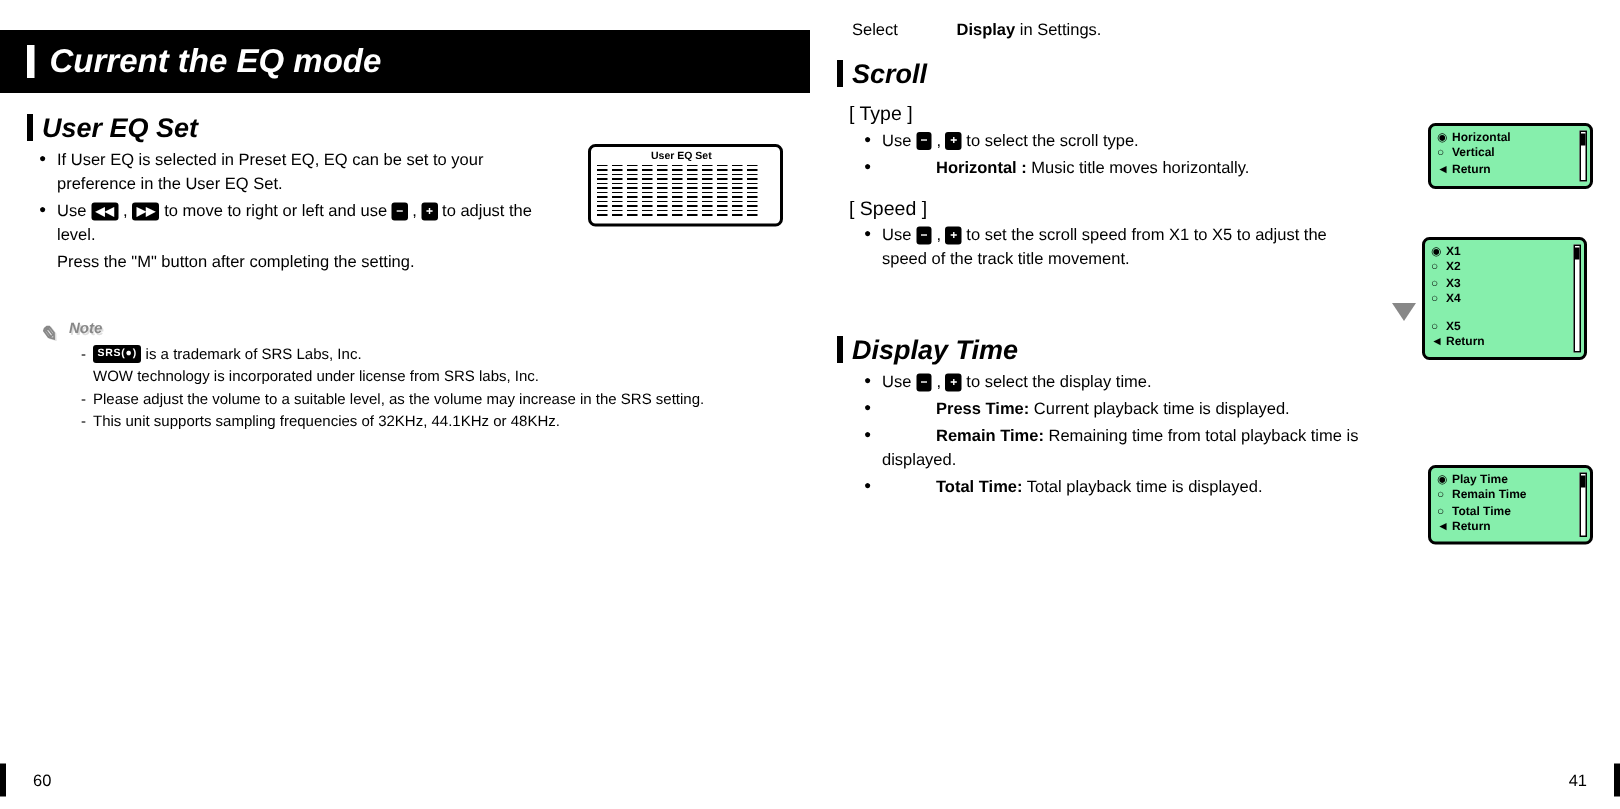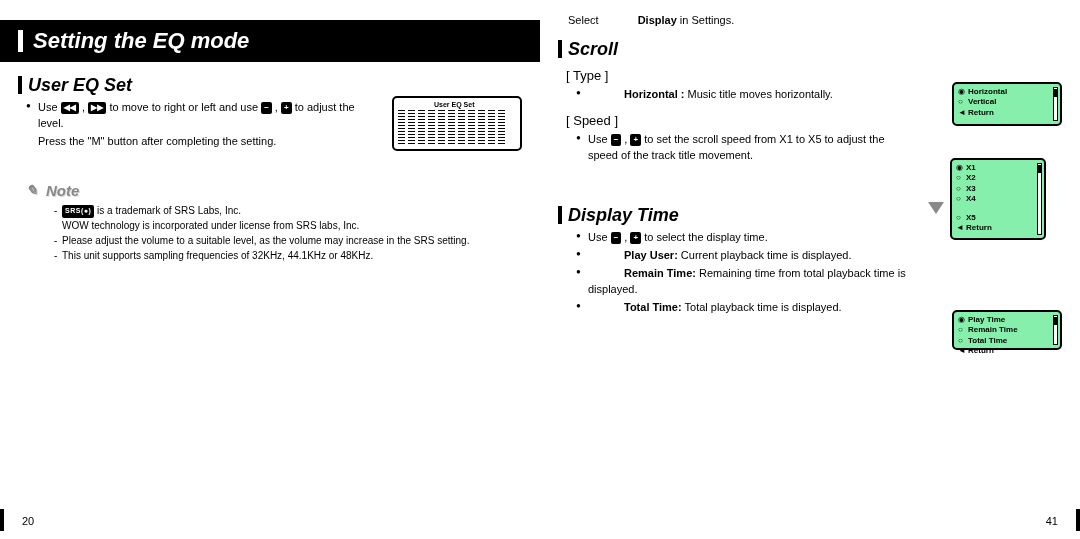--- a/index.html
+++ b/index.html
@@ -77,21 +77,21 @@
     top: 0;
     font-size: 8px;
   }
   .note-block {
     margin-top: 30px;
     padding-left: 8px;
   }
   .note-label {
     font-style: italic;
     font-weight: bold;
-    font-size: 15px;
+    font-size: 10px;
     color: #888;
     text-shadow: 1px 1px 0 #ddd;
     position: relative;
     padding-left: 20px;
   }
   .note-label::before {
     content: "✎";
     position: absolute;
     left: 0;
     top: 0;
@@ -196,27 +196,30 @@
   }
 </style>
 </head>
 <body>
 
 <div class="page-container">
 
   <div class="page page-left">
     <div class="header-bar left">
       <span style="width:5px;height:22px;background:#fff;margin-right:10px;"></span>
-      <span class="header-title">Setting the EQ mode</span>
+      <span class="header-title">Current the EQ mode</span>
     </div>
 
     <div class="two-col">
       <div>
         <div class="section-title">User EQ Set</div>
         <div class="content-block">
+          <div class="bullet-item">
+            <span>If User EQ is selected in Preset EQ, EQ can be set to your preference in the User EQ Set.</span>
+          </div>
           <div class="bullet-item">
             Use <span class="icon-btn">◀◀</span> , <span class="icon-btn">▶▶</span> to move to right or left and use <span class="icon-btn">−</span> , <span class="icon-btn">+</span> to adjust the level.
           </div>
           <div style="padding-left:12px;">Press the "M" button after completing the setting.</div>
         </div>
       </div>
       <div style="position:relative;min-height:90px;">
         <div class="eq-illus" style="top:34px;right:0;">
           <div class="bstrong">User EQ Set</div>
           <div class="eq-bars">
@@ -243,73 +246,74 @@
           <span class="srs-logo">SRS(●)</span>
           <span>is a trademark of SRS Labs, Inc.</span><br>
           <span>WOW technology is incorporated under license from SRS labs, Inc.</span>
         </div>
         <div class="note-item">Please adjust the volume to a suitable level, as the volume may increase in the SRS setting.</div>
         <div class="note-item">This unit supports sampling frequencies of 32KHz, 44.1KHz or 48KHz.</div>
       </div>
     </div>
 
     <div class="page-mark l"></div>
-    <div class="page-number left">20</div>
+    <div class="page-number left">60</div>
   </div>
 
   <div class="page page-right">
 
     <div style="font-size:11px;margin:14px 0 0 10px;">
       Select <span class="bstrong">Display</span> in Settings.
     </div>
 
     <div class="two-col" style="grid-template-columns:1fr 140px;">
       <div>
         <div class="section-title">Scroll</div>
         <div class="subsection-title">[ Type ]</div>
         <div class="content-block2">
+          <div class="bullet-item">Use <span class="icon-btn">−</span> , <span class="icon-btn">+</span> to select the scroll type.</div>
           <div class="bullet-item"><span class="bstrong">Horizontal :</span> Music title moves horizontally.</div>
         </div>
 
         <div class="subsection-title">[ Speed ]</div>
         <div class="content-block2">
           <div class="bullet-item">Use <span class="icon-btn">−</span> , <span class="icon-btn">+</span> to set the scroll speed from X1 to X5 to adjust the speed of the track title movement.</div>
         </div>
 
         <div class="section-title" style="margin-top:42px;">Display Time</div>
         <div class="content-block2">
           <div class="bullet-item">Use <span class="icon-btn">−</span> , <span class="icon-btn">+</span> to select the display time.</div>
-          <div class="bullet-item"><span class="bstrong">Play User:</span> Current playback time is displayed.</div>
+          <div class="bullet-item"><span class="bstrong">Press Time:</span> Current playback time is displayed.</div>
           <div class="bullet-item"><span class="bstrong">Remain Time:</span> Remaining time from total playback time is displayed.</div>
           <div class="bullet-item"><span class="bstrong">Total Time:</span> Total playback time is displayed.</div>
         </div>
       </div>
 
       <div style="position:relative;">
 
         <div class="device-screen" style="top:56px;right:0;width:110px;height:44px;">
           <div class="ds-row ds-radio sel">Horizontal</div>
           <div class="ds-row ds-radio">Vertical</div>
           <div class="ds-row ds-back">Return</div>
           <div class="scrollbar"></div>
         </div>
 
-        <div class="device-screen" style="top:132px;right:16px;width:96px;height:82px;">
+        <div class="device-screen" style="top:132px;right:4px;width:110px;height:82px;">
           <div class="ds-row ds-radio sel">X1</div>
           <div class="ds-row ds-radio">X2</div>
           <div class="ds-row ds-radio">X3</div>
           <div class="ds-row ds-radio">X4</div>
           <div style="height:8px;"></div>
           <div class="ds-row ds-radio">X5</div>
           <div class="ds-row ds-back">Return</div>
           <div class="scrollbar"></div>
         </div>
         <div class="down-arrow" style="top:176px;right:118px;"></div>
 
-        <div class="device-screen" style="top:284px;right:0;width:110px;height:40px;">
+        <div class="device-screen" style="top:284px;right:0;width:110px;height:53px;">
           <div class="ds-row ds-radio sel">Play Time</div>
           <div class="ds-row ds-radio">Remain Time</div>
           <div class="ds-row ds-radio">Total Time</div>
           <div class="ds-row ds-back">Return</div>
           <div class="scrollbar"></div>
         </div>
       </div>
     </div>
 
     <div class="page-mark r"></div>

